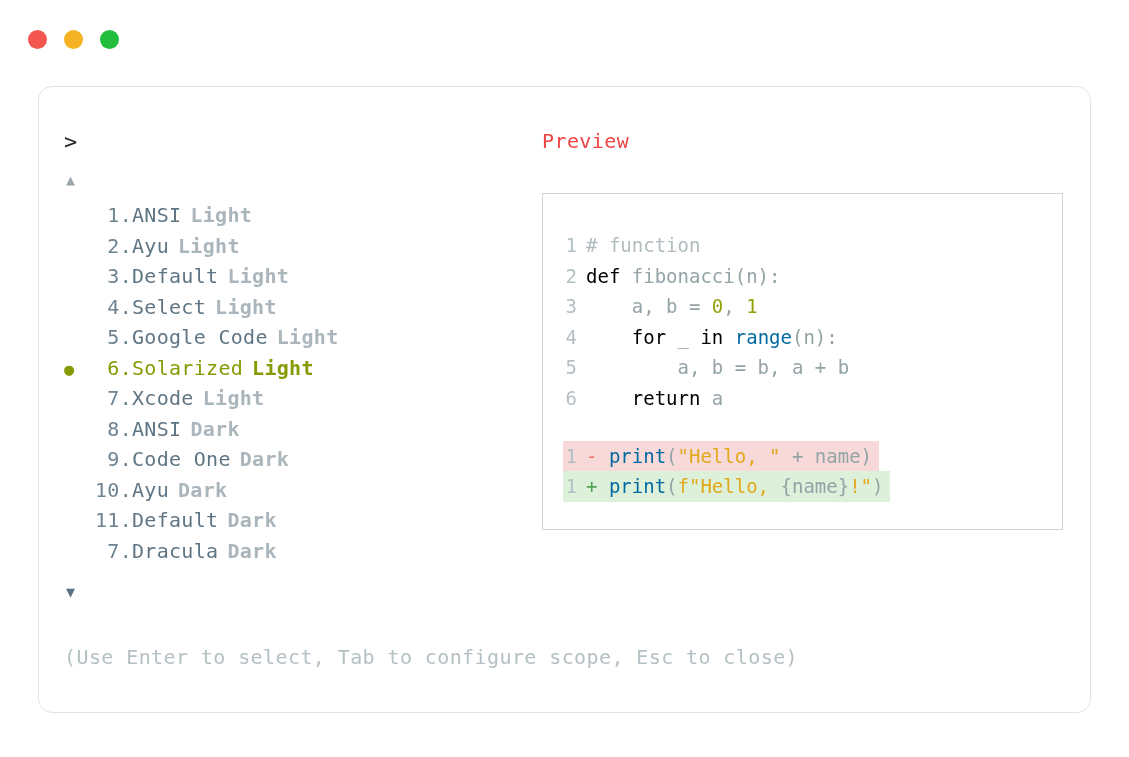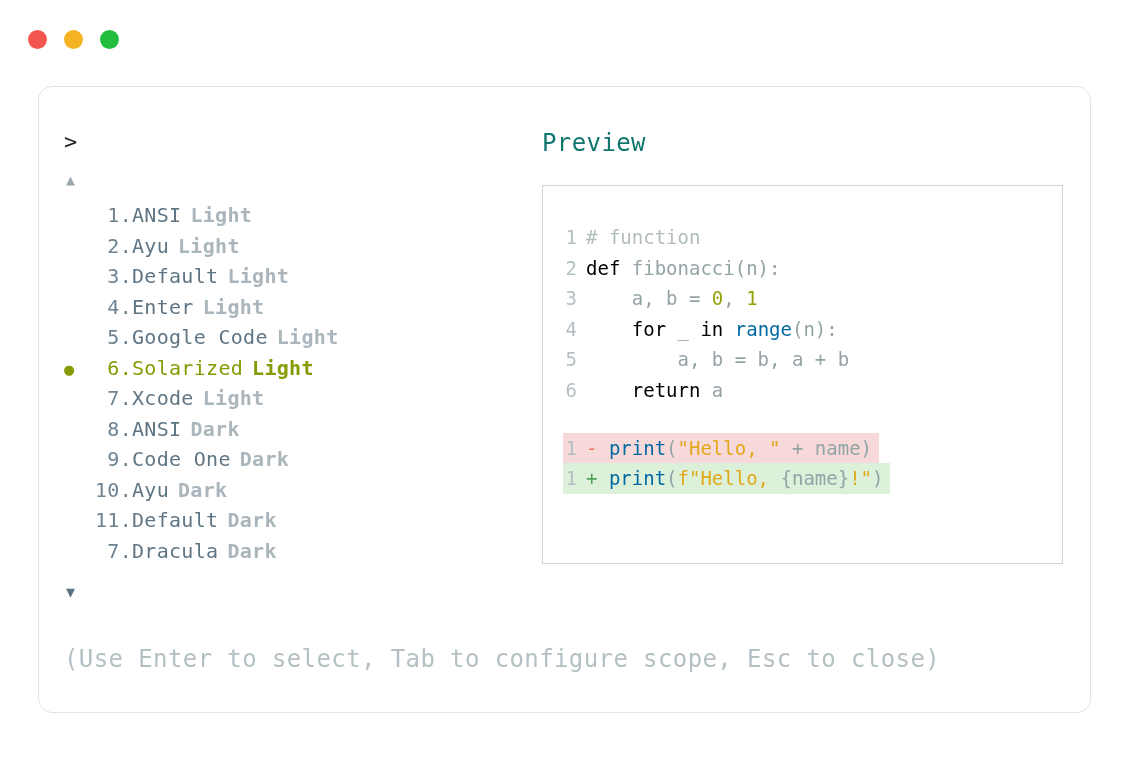--- a/index.html
+++ b/index.html
@@ -137,29 +137,29 @@
   .theme-item.selected .theme-variant { color: #879a04; }
 
   
   .right-col {
     position: absolute;
     left: 503px;
     top: 42px;
     width: 525px;
   }
   .preview-label {
-    font-size: 24px;
-    color: #0f766e;
+    font-size: 20px;
+    color: #ef4444;
     letter-spacing: 0.4px;
     height: 30px;
   }
   .preview-box {
-    margin-top: 26px;
+    margin-top: 34px;
     width: 521px;
-    height: 379px;
+    height: 337px;
     box-sizing: border-box;
     border: 1.6px solid #ccd5d2;
     background: #ffffff;
     padding: 36px 7px 0 20px;
   }
 
   .code-block {
     font-size: 19px;
     line-height: 30.6px;
     white-space: pre;
@@ -196,21 +196,21 @@
   .diff-del { background: #f7d9da; }
   .diff-add { background: #ddf0da; }
   .sign-del { color: #e8726a; }
   .sign-add { color: #4fa555; }
 
   
   .footer-hint {
     position: absolute;
     left: 25px;
     top: 558px;
-    font-size: 24px;
+    font-size: 20px;
     color: #b5c0c4;
     letter-spacing: 0.4px;
     white-space: pre;
   }
 </style>
 </head>
 <body>
 
 <div class="titlebar">
   <div class="traffic-lights">
@@ -246,21 +246,21 @@
           </li>
           <li class="theme-item">
             <span class="bullet-slot">●</span>
             <span class="idx">3.</span>
             <span class="theme-name">Default</span>
             <span class="theme-variant">Light</span>
           </li>
           <li class="theme-item">
             <span class="bullet-slot">●</span>
             <span class="idx">4.</span>
-            <span class="theme-name">Enter</span>
+            <span class="theme-name">Select</span>
             <span class="theme-variant">Light</span>
           </li>
           <li class="theme-item">
             <span class="bullet-slot">●</span>
             <span class="idx">5.</span>
             <span class="theme-name">Google Code</span>
             <span class="theme-variant">Light</span>
           </li>
           <li class="theme-item selected">
             <span class="bullet-slot">●</span>

